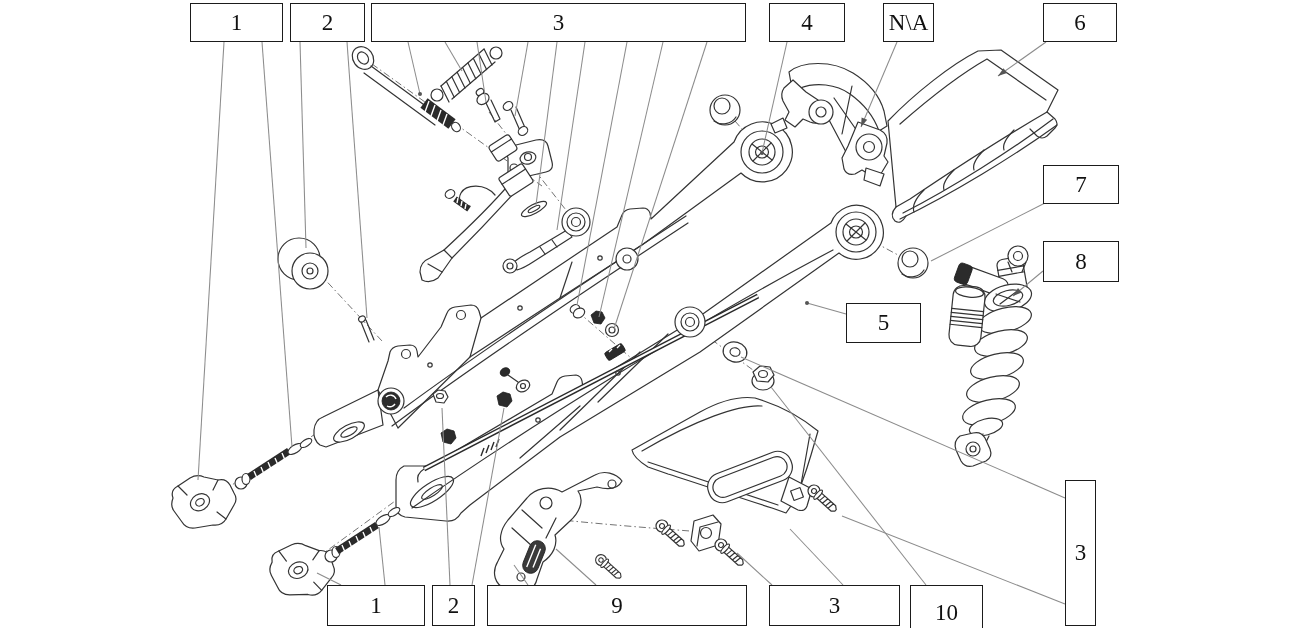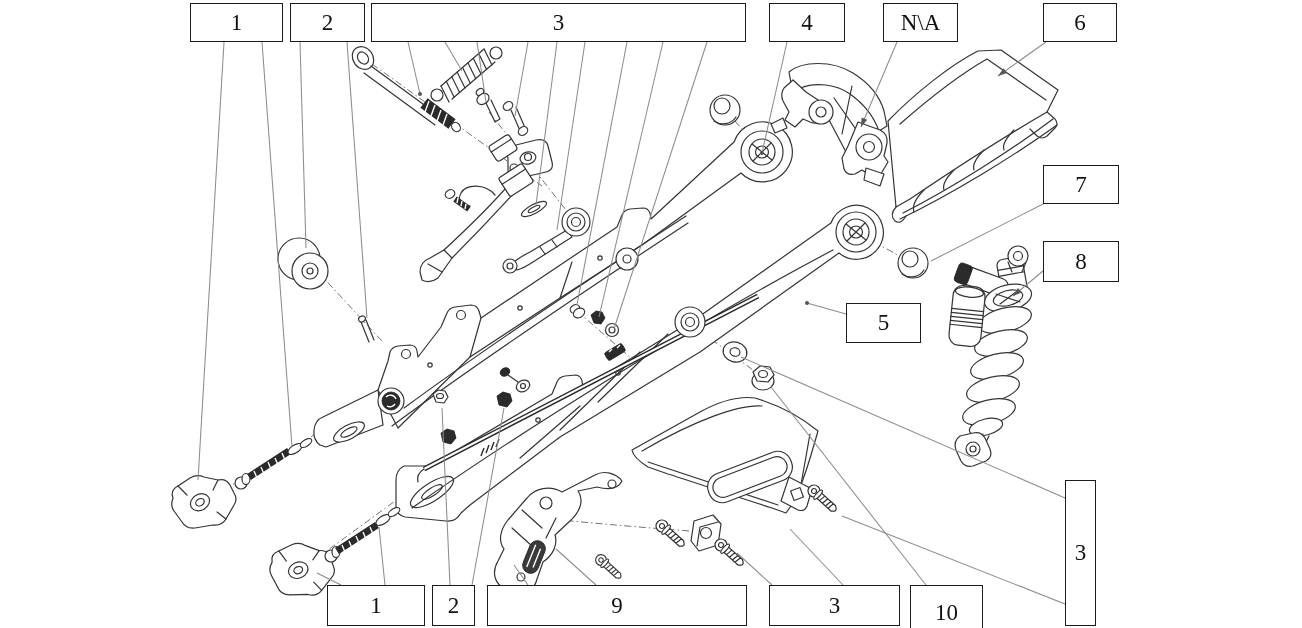--- a/index.html
+++ b/index.html
@@ -357,21 +357,21 @@
     </div>
   <div class="callout" style="left:290px;top:3px;width:75px;height:39px">
       <span>2</span>
     </div>
   <div class="callout" style="left:371px;top:3px;width:375px;height:39px">
       <span>3</span>
     </div>
   <div class="callout" style="left:769px;top:3px;width:76px;height:39px">
       <span>4</span>
     </div>
-  <div class="callout" style="left:883px;top:3px;width:75px;height:39px">
+  <div class="callout" style="left:883px;top:3px;width:51px;height:39px">
       <span>N\A</span>
     </div>
   <div class="callout" style="left:1043px;top:3px;width:74px;height:39px">
       <span>6</span>
     </div>
   <div class="callout" style="left:1043px;top:165px;width:76px;height:39px">
       <span>7</span>
     </div>
   <div class="callout" style="left:1043px;top:241px;width:76px;height:41px">
       <span>8</span>

